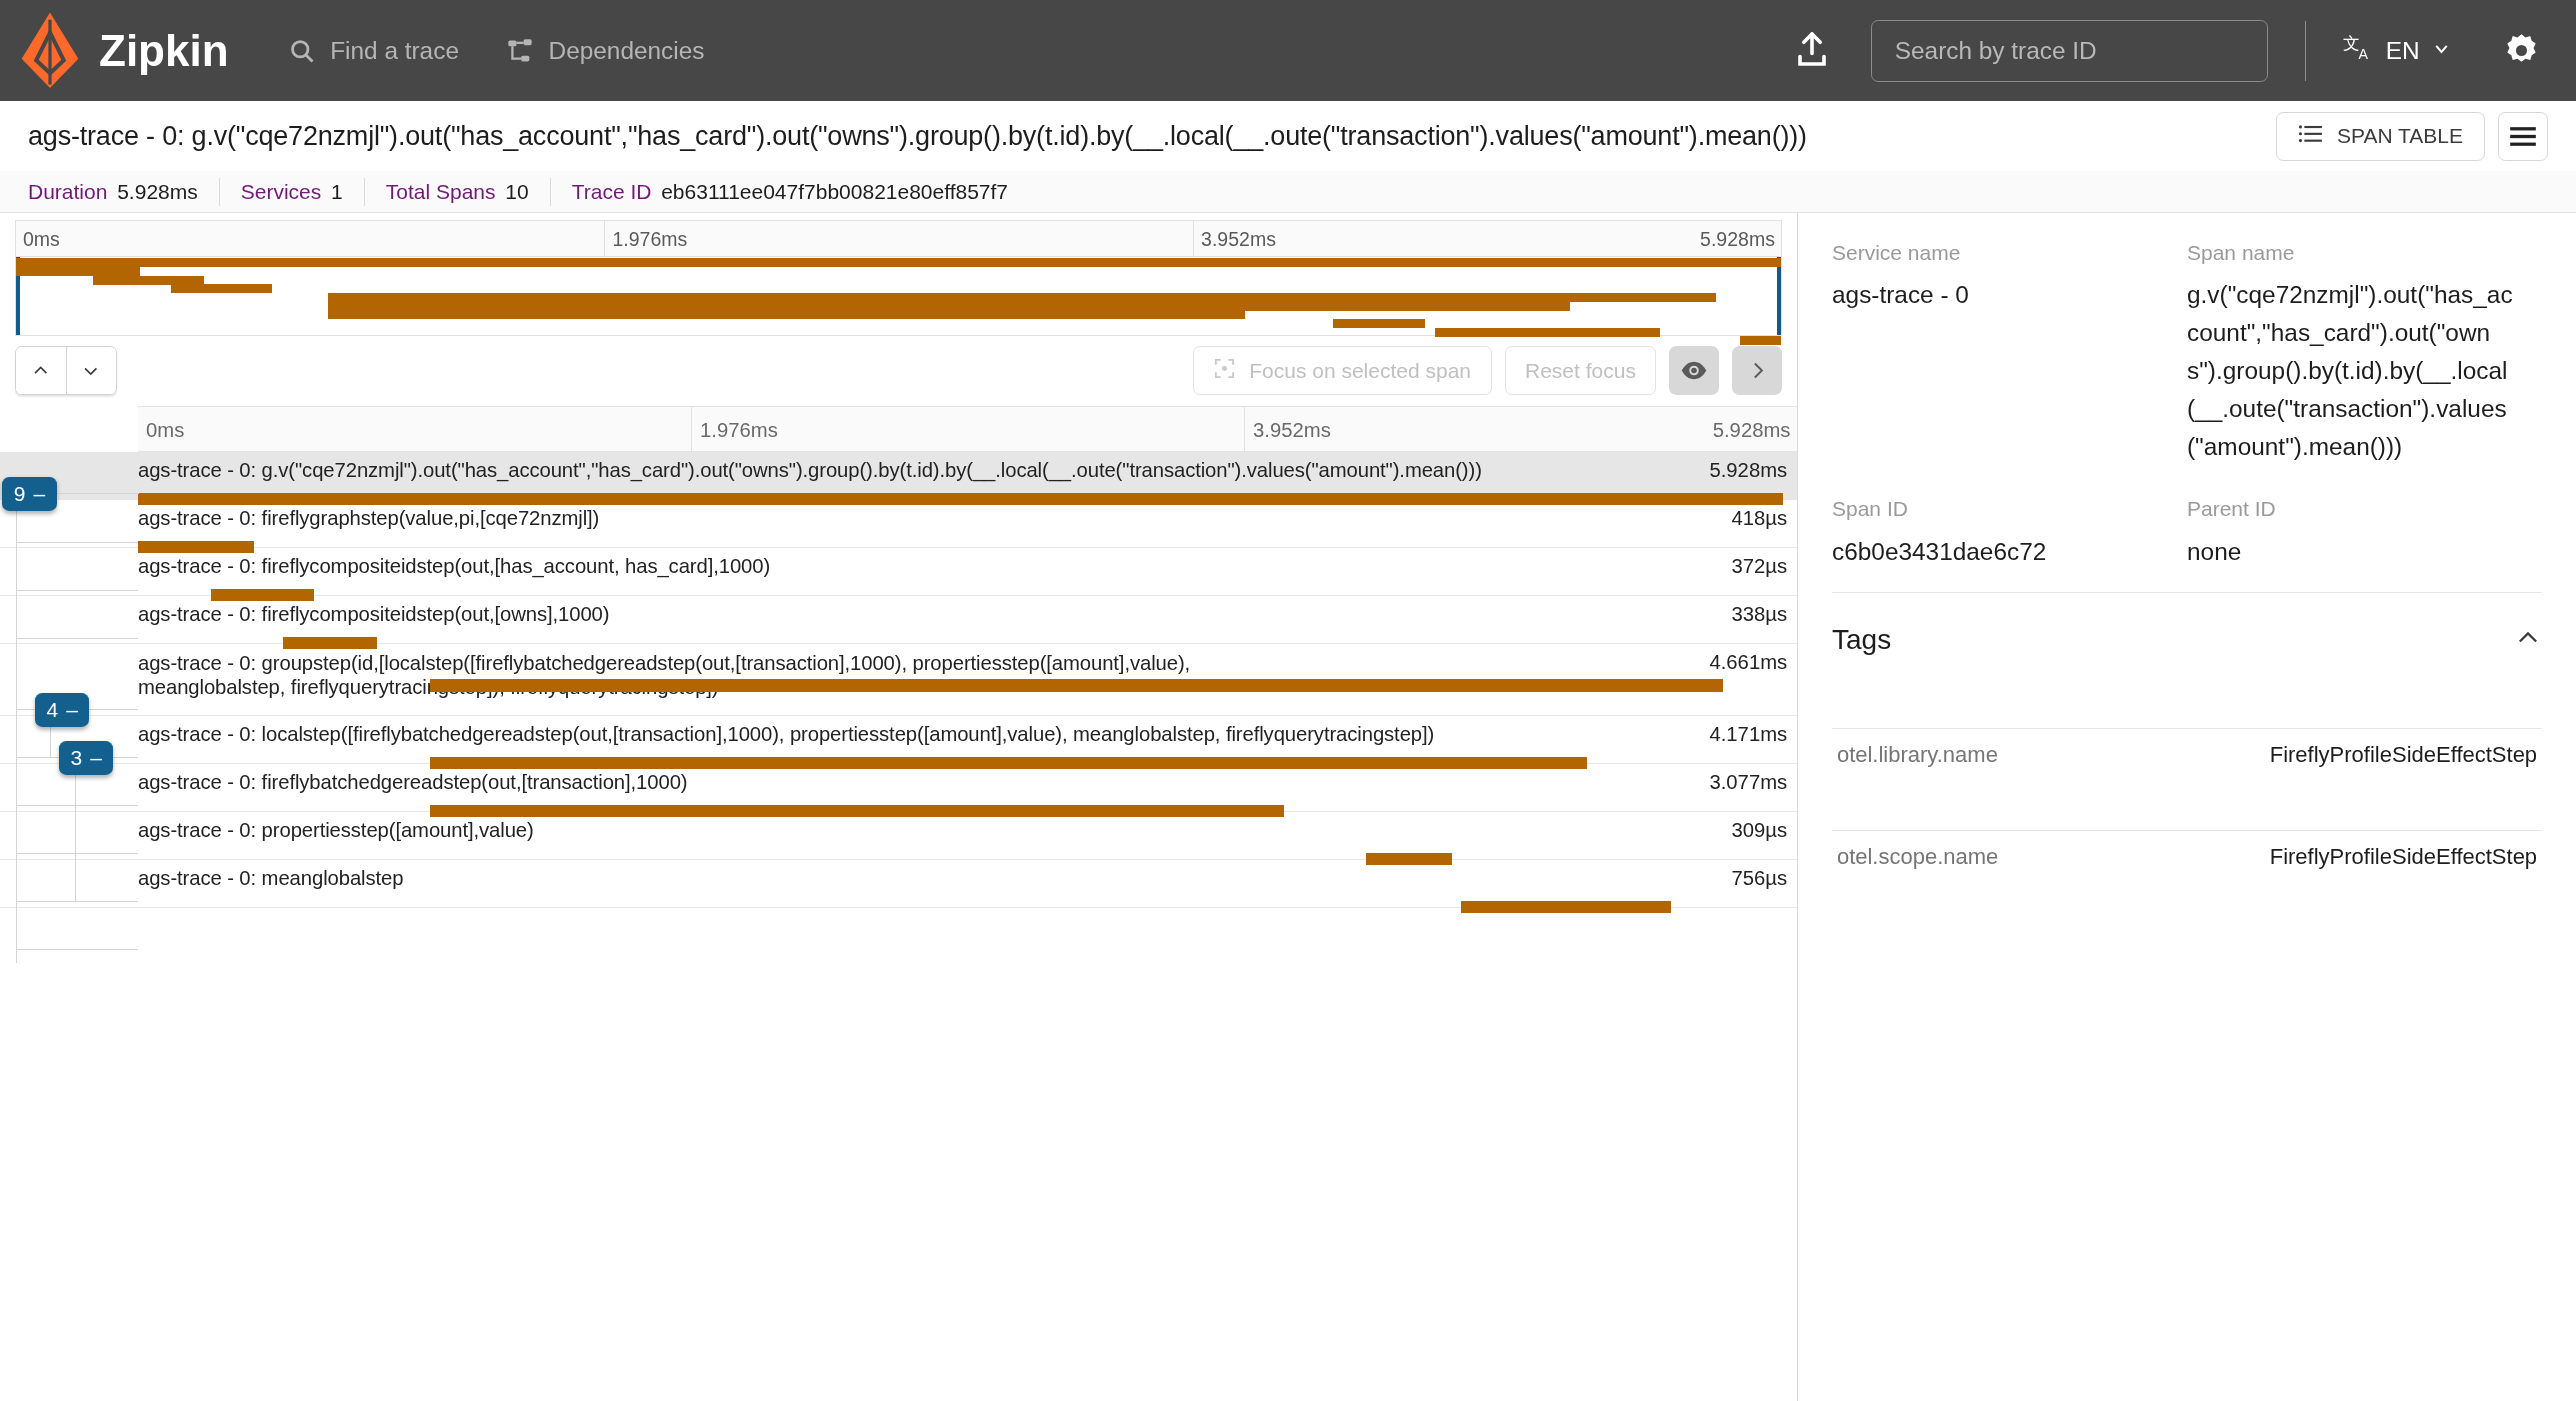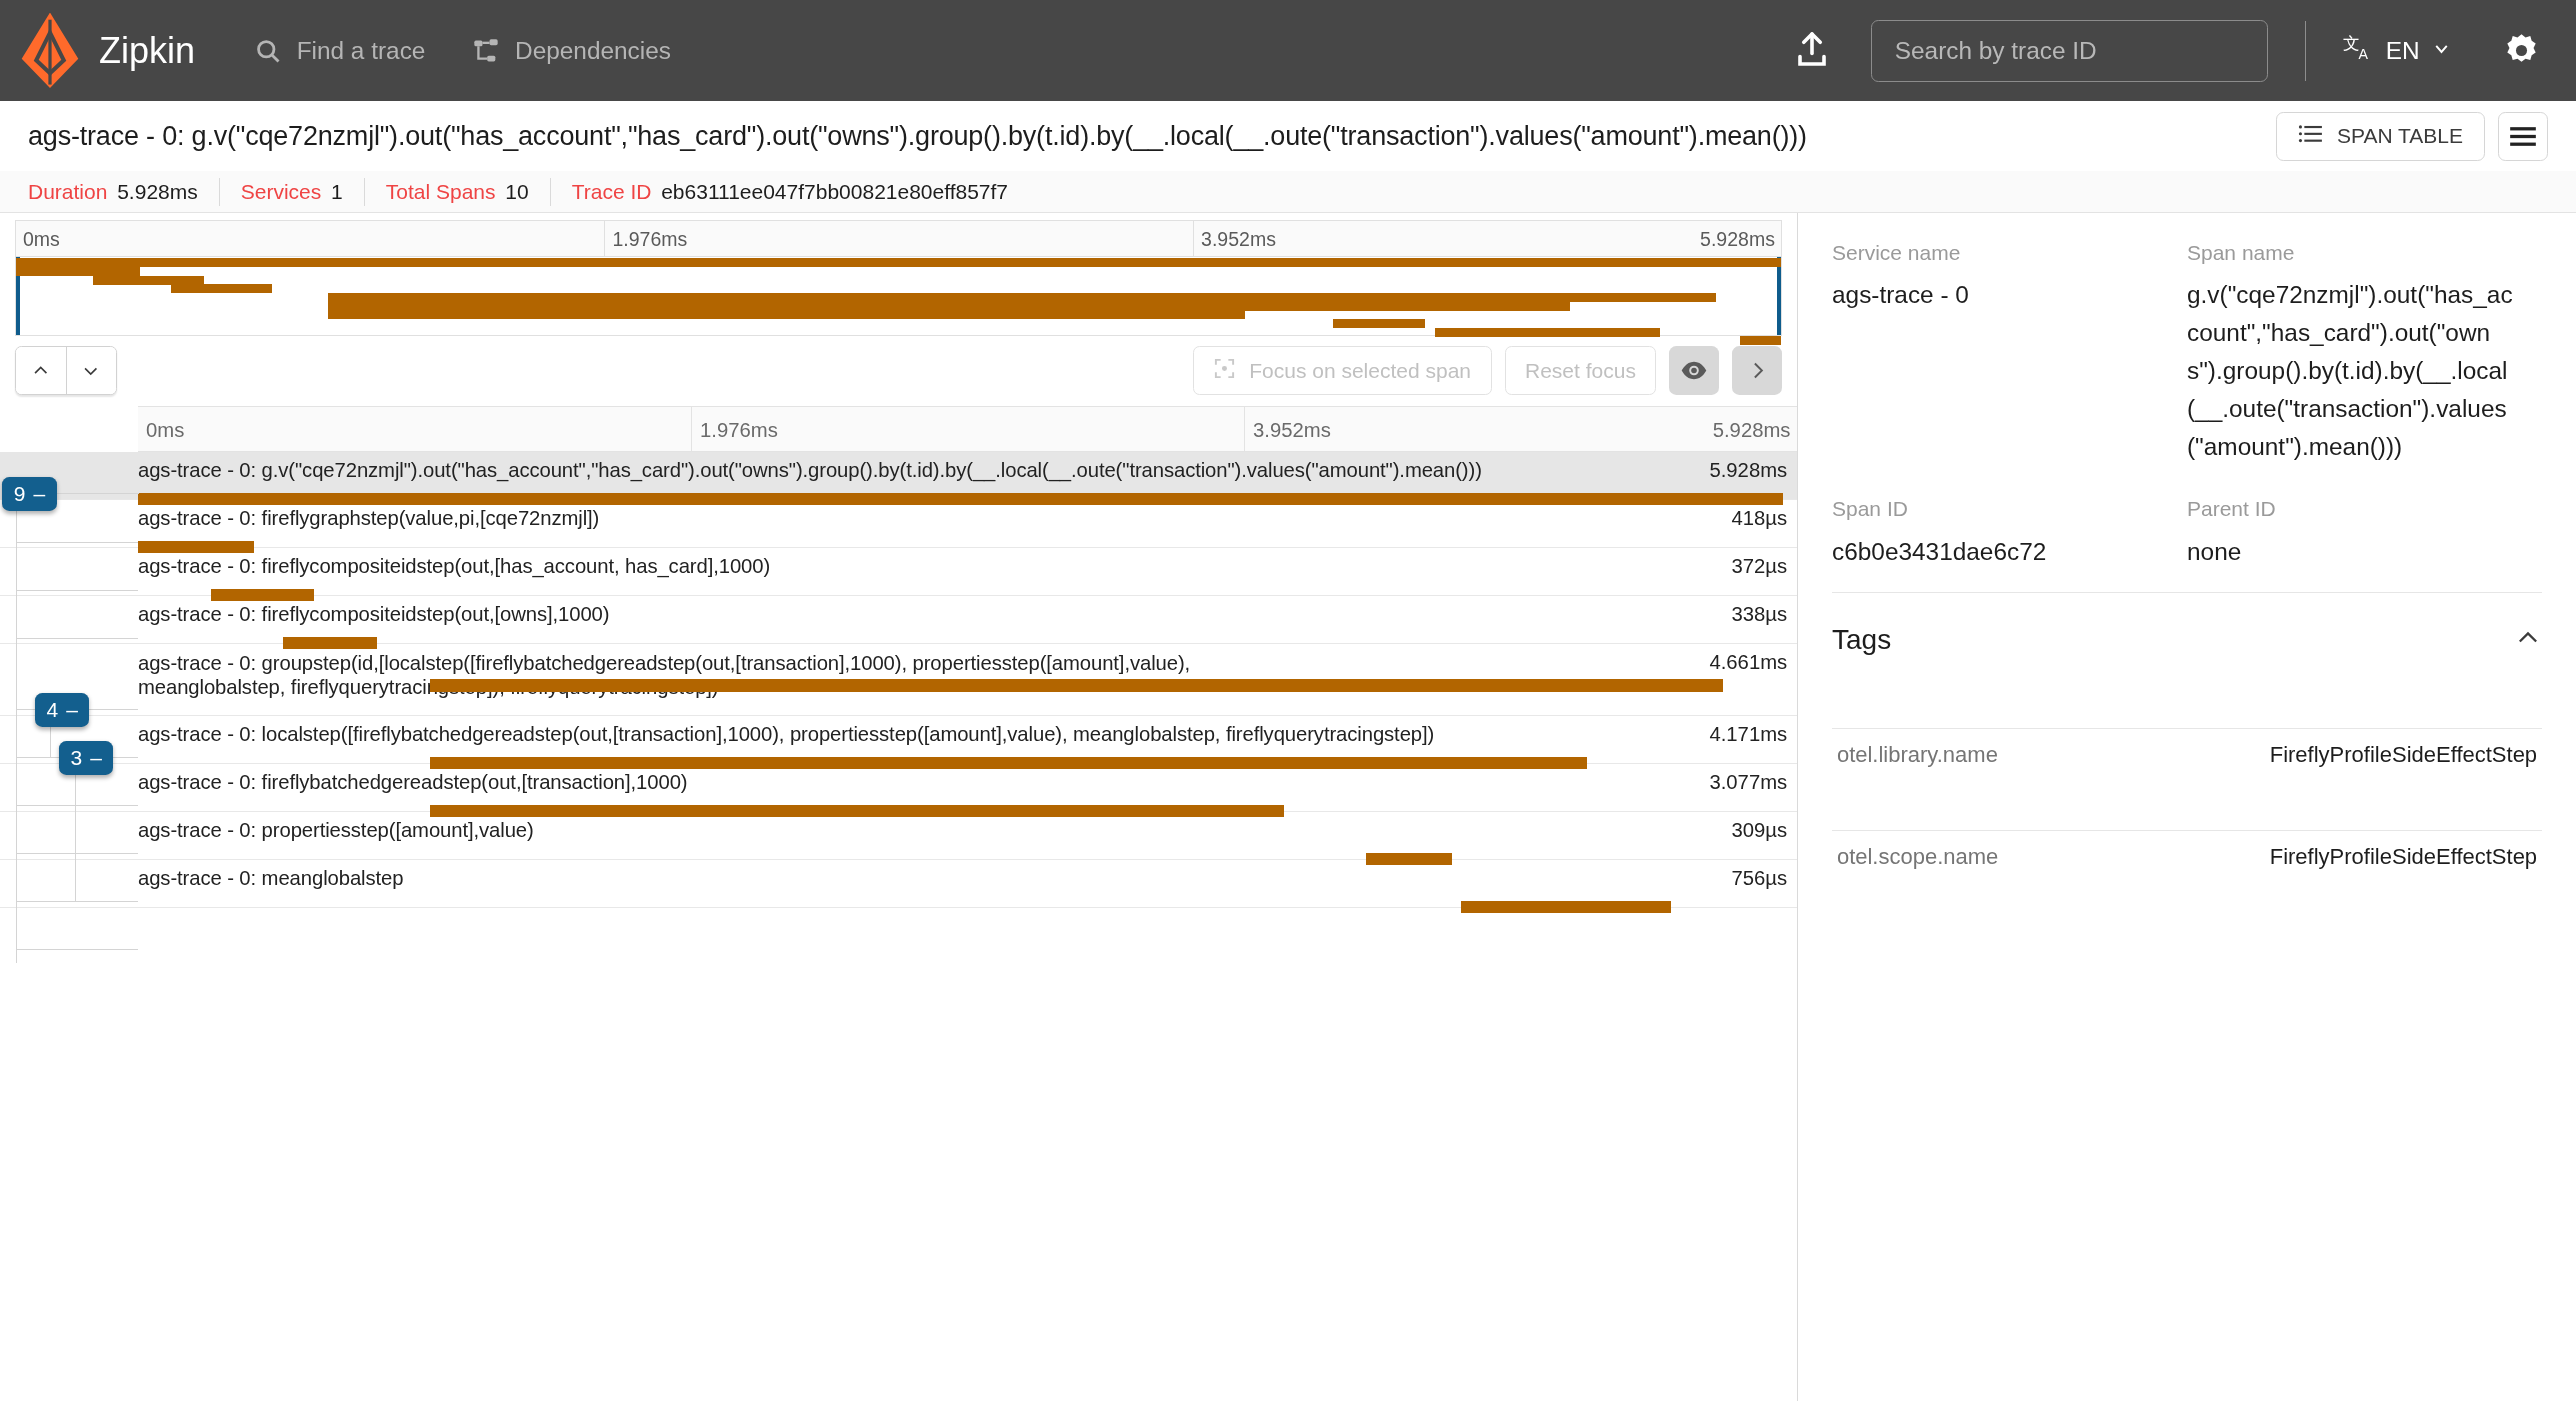--- a/index.html
+++ b/index.html
@@ -23,22 +23,22 @@
     position: relative;
   }
   .nav-left { display: flex; align-items: center; flex: 1; }
   .logo-wrap {
     width: 99px; height: 101px;
     display: flex; align-items: center; justify-content: center;
     flex-shrink: 0;
   }
   .brand {
     color: #ffffff;
-    font-size: 36px;
-    font-weight: normal;
+    font-size: 44px;
+    font-weight: bold;
     letter-spacing: 0px;
     margin-right: 59px;
     text-align: center;
   }
   .nav-link {
     display: flex; align-items: center;
     color: #b5b5b5;
     font-size: 24.4px;
     margin-right: 47px;
     cursor: pointer;
@@ -136,21 +136,21 @@
   }
   .meta-item {
     display: flex; align-items: baseline;
     padding-right: 21px;
     margin-right: 21px;
     border-right: 0.8px solid #dadada;
     height: 28px;
     line-height: 28px;
   }
   .meta-item:last-child { border-right: none; }
-  .meta-label { color: #ef4444; margin-right: 9.8px; }
+  .meta-label { color: #701a75; margin-right: 9.8px; }
   .meta-value { color: #1d1d1d; }
 
   
   .main {
     display: flex;
     height: calc(1401px - 101px - 70px - 42px);
     background: #c2410c;
   }
   .left-pane {
     width: 1798px;

